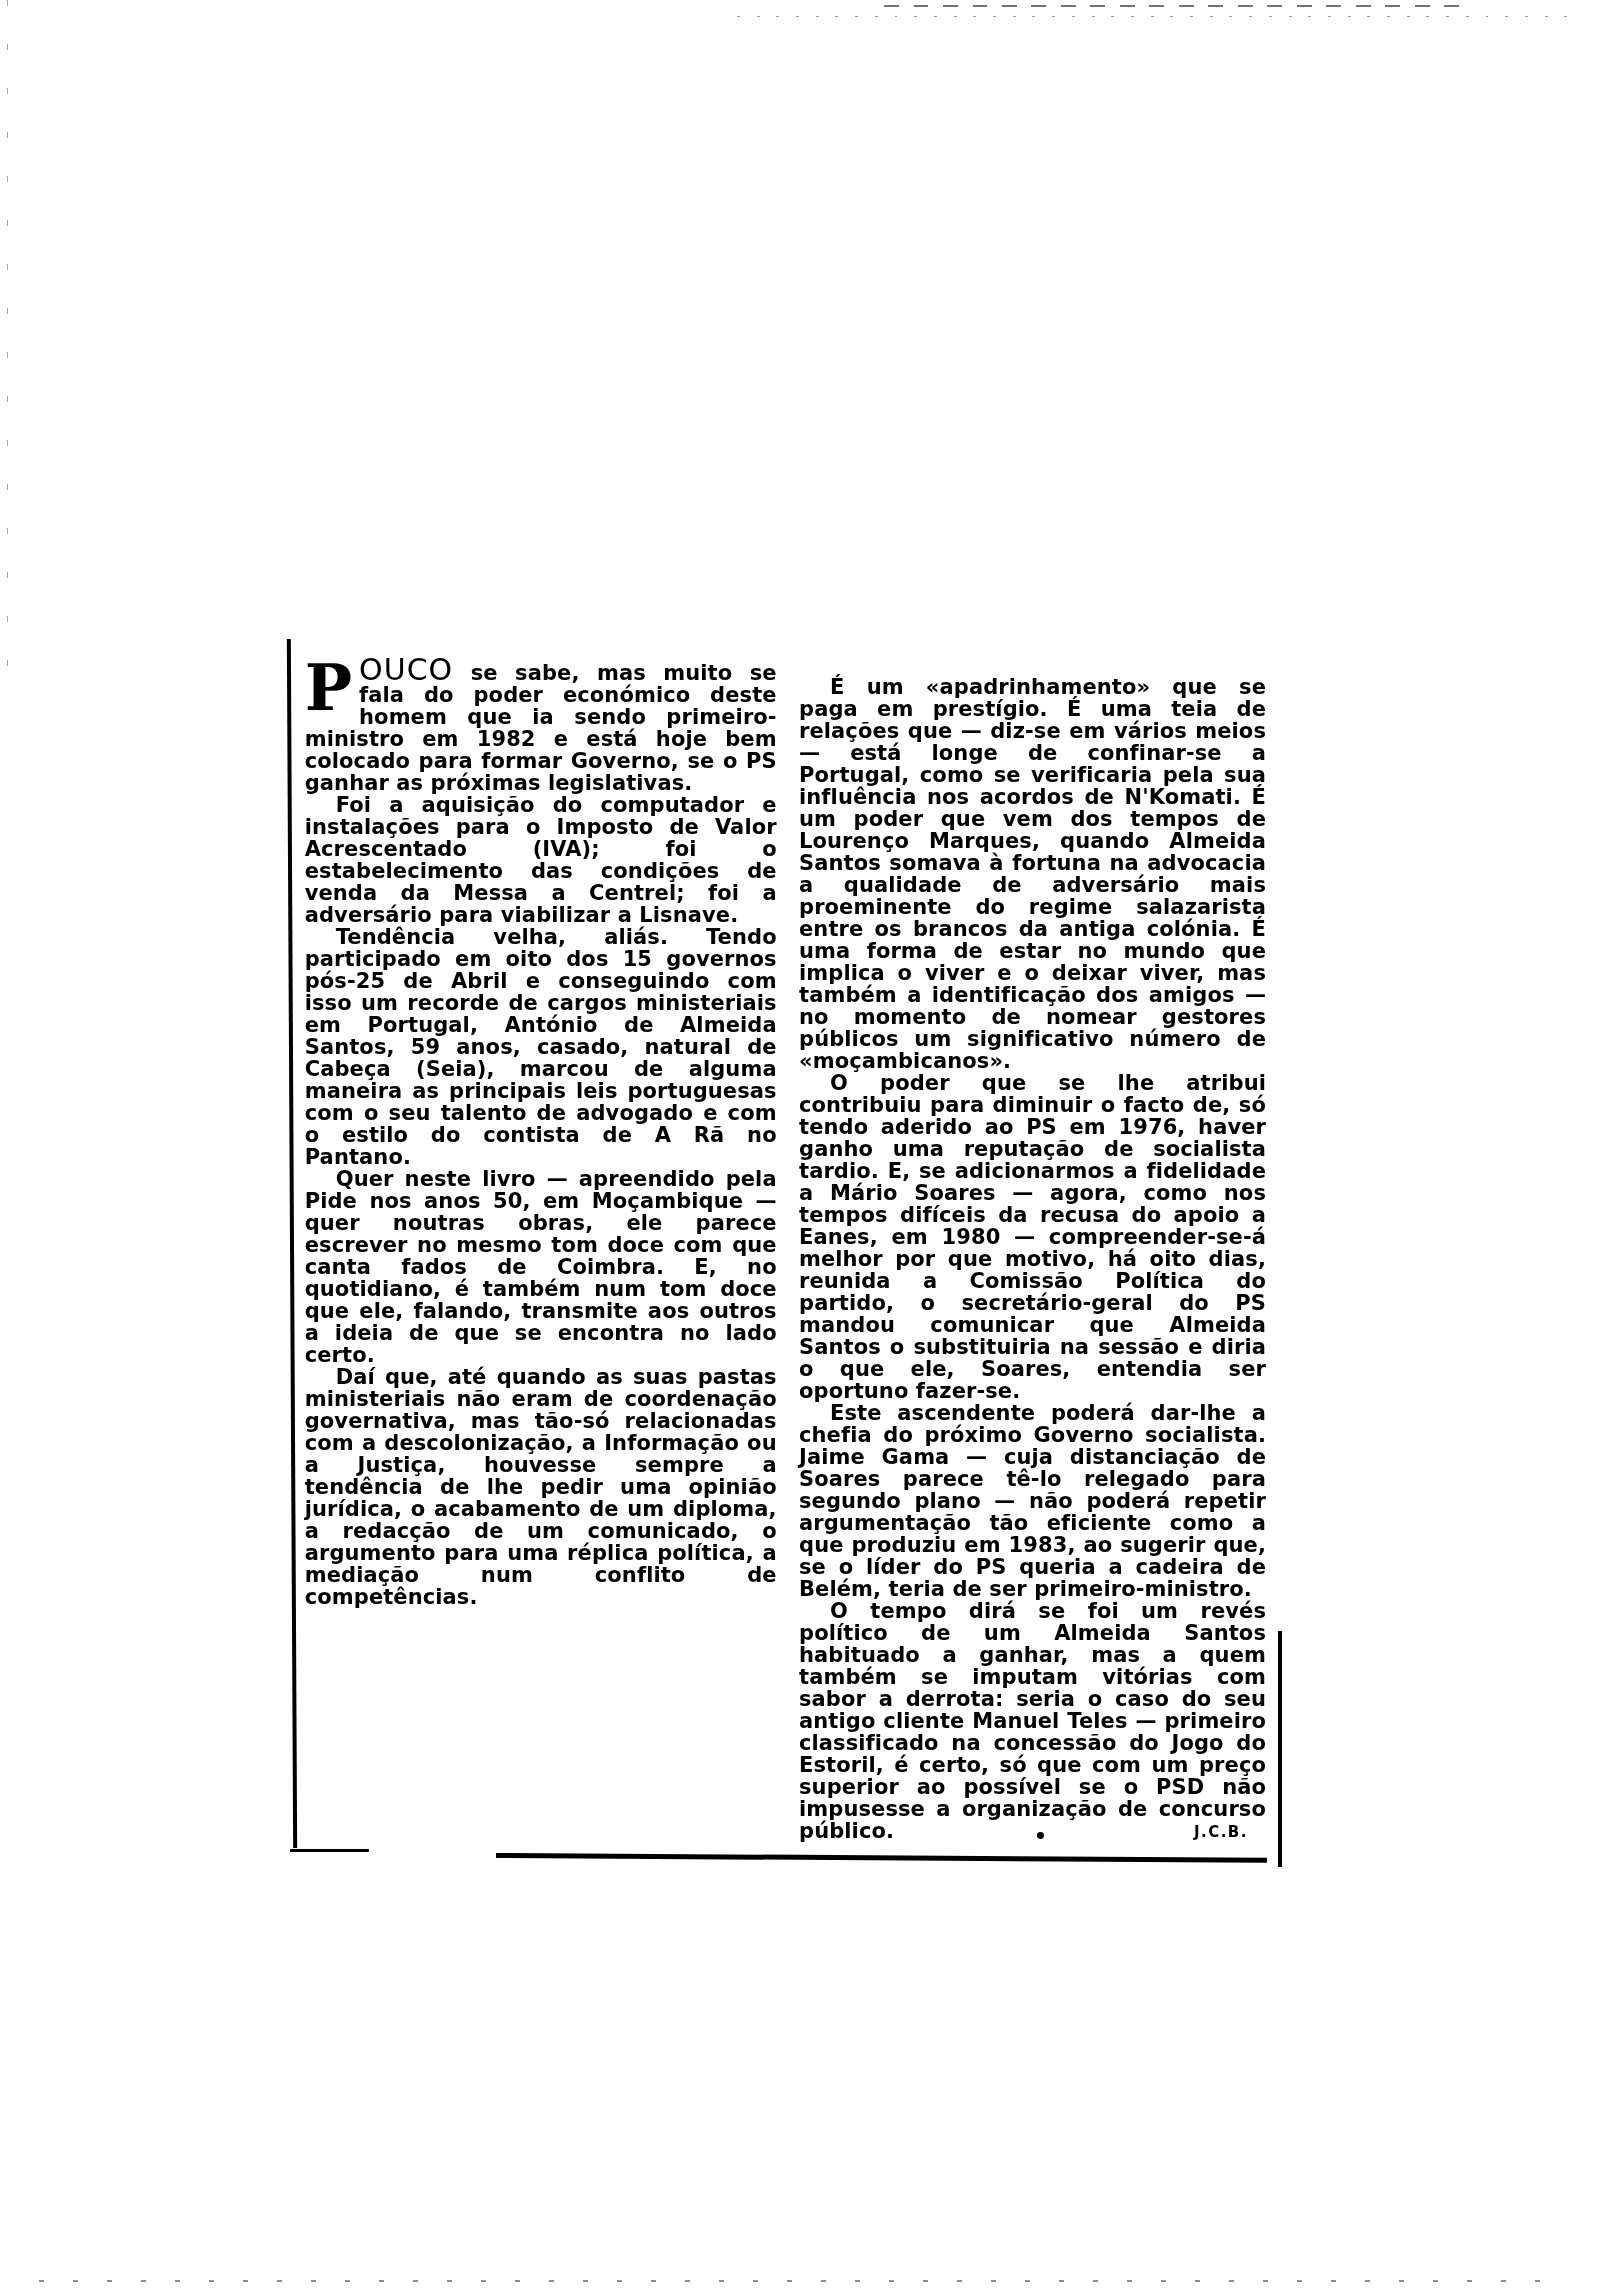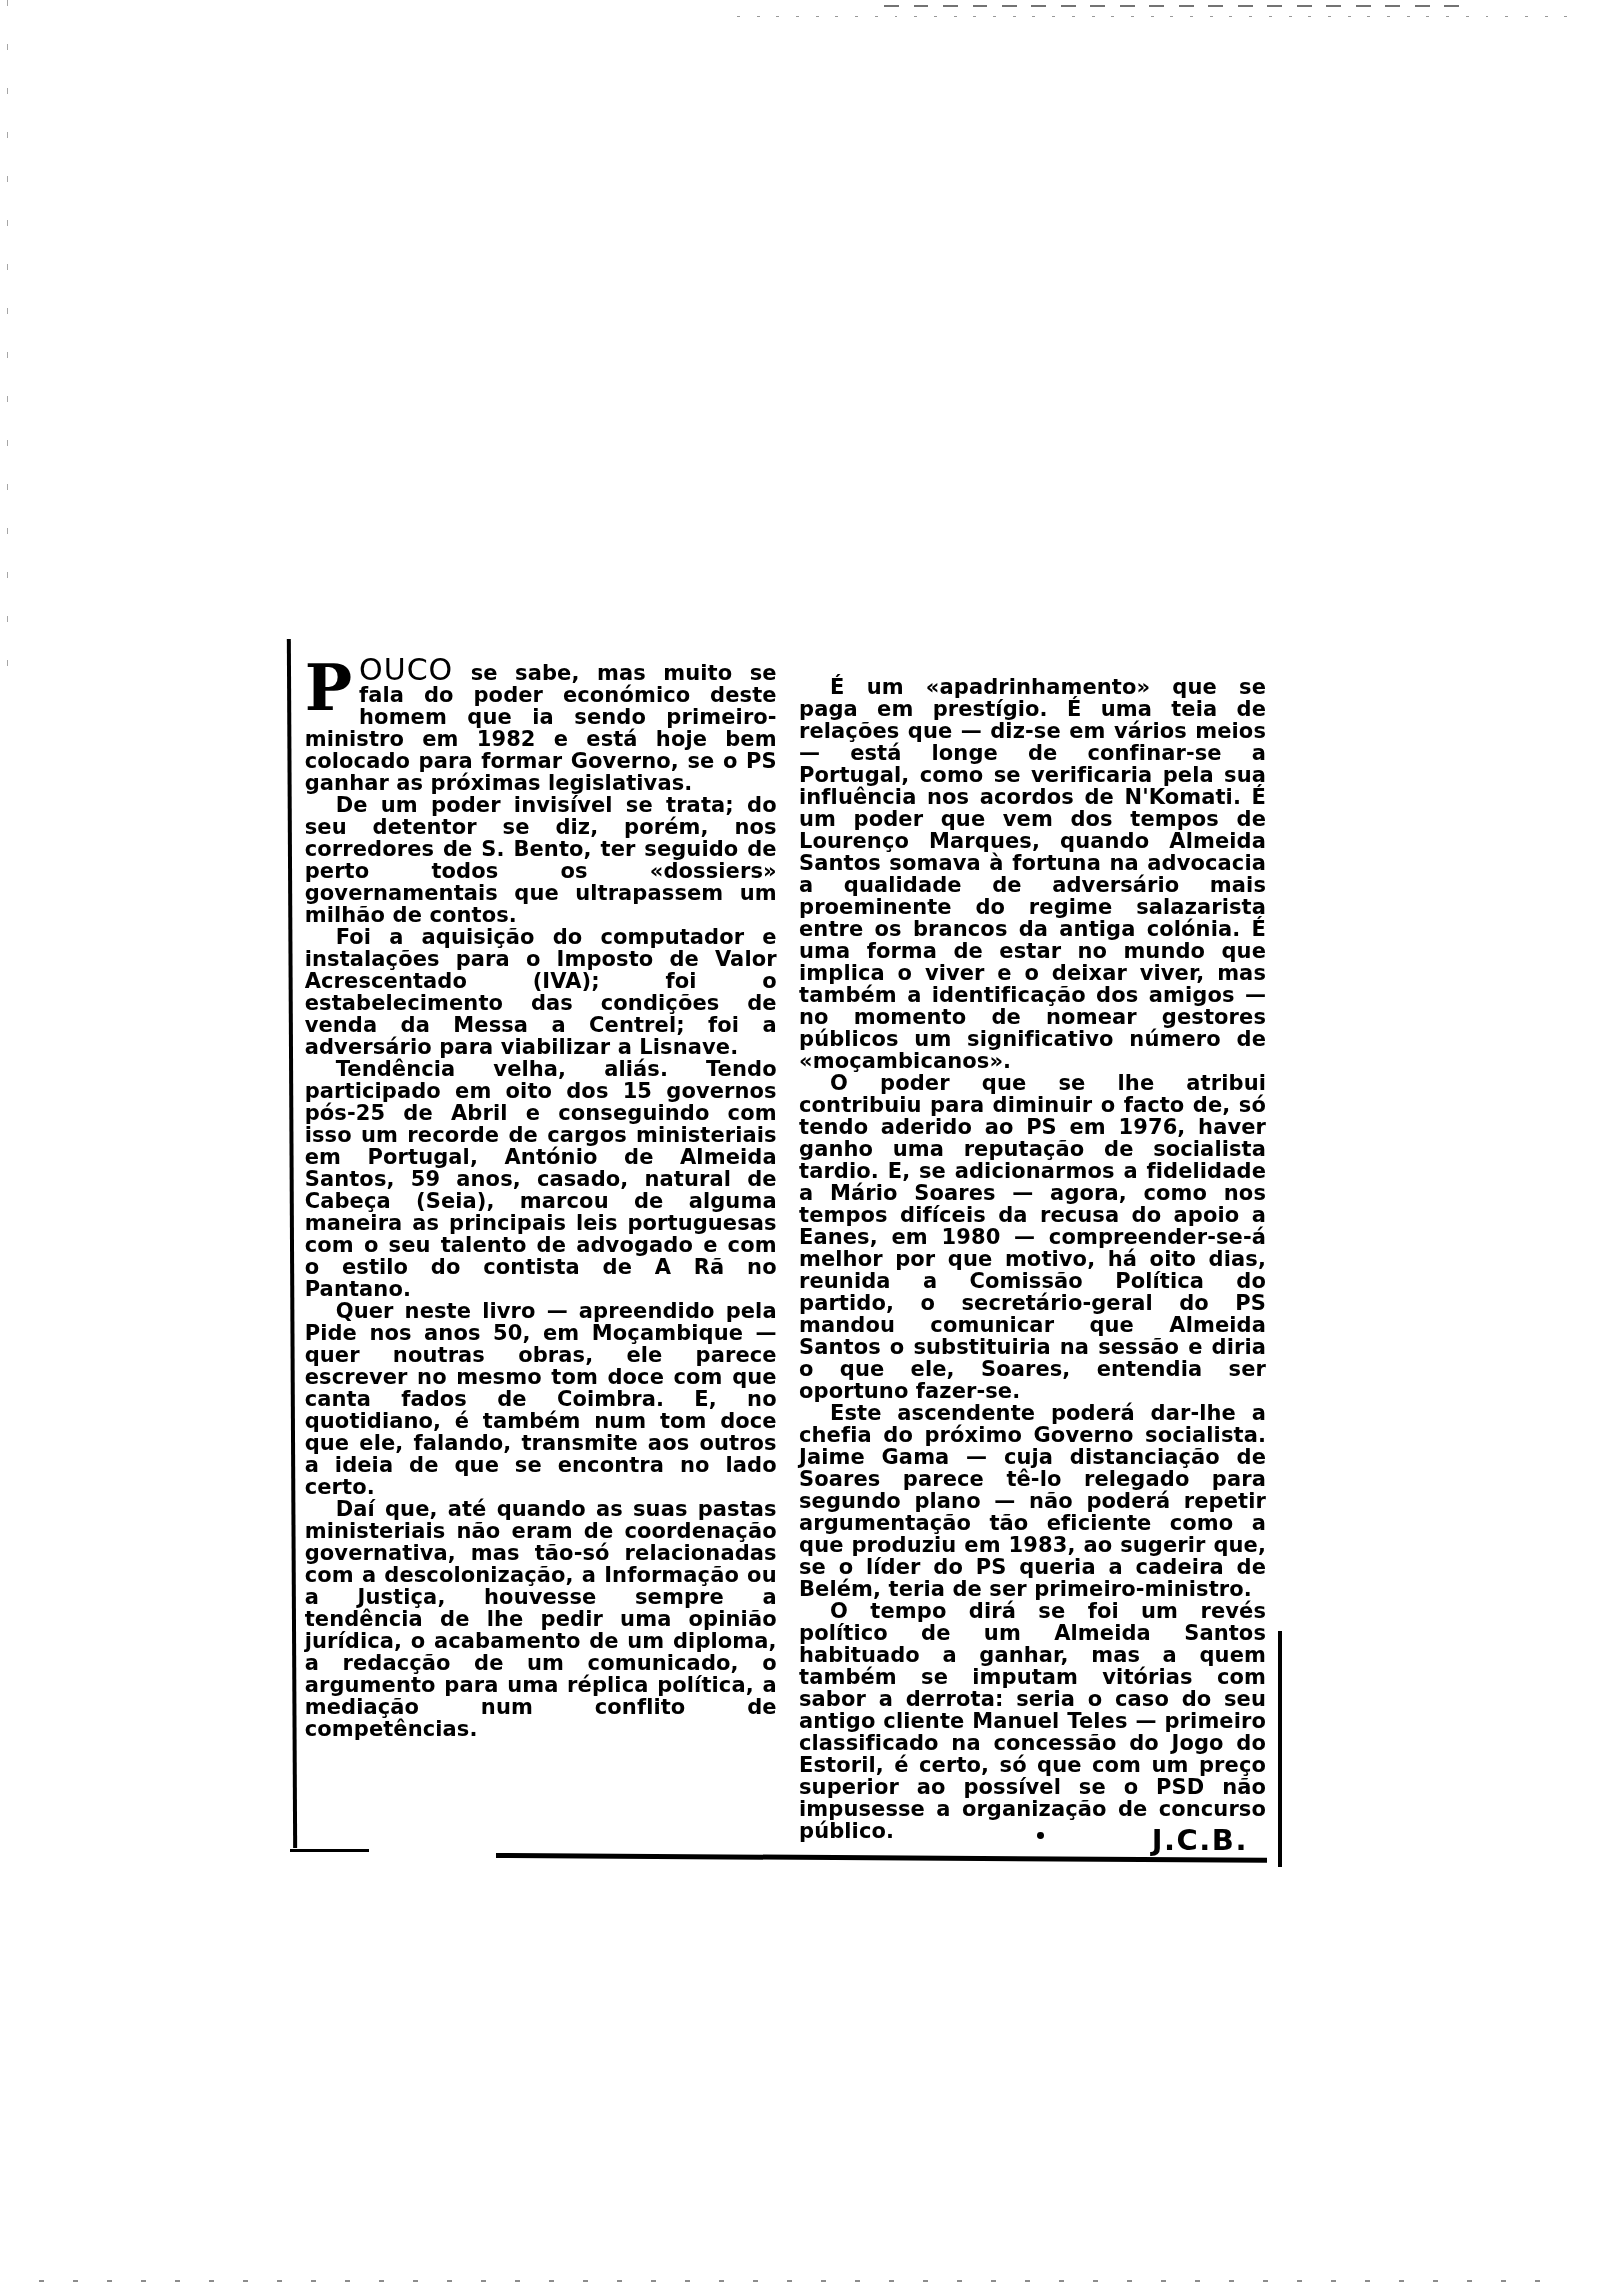--- a/index.html
+++ b/index.html
@@ -24,42 +24,41 @@
 
   .col { position: absolute; top: 0; font-weight: bold; font-size: 21px; line-height: 22px;
          text-align: justify; letter-spacing: 0.1px; }
   .col-left { left: 14.7px; width: 472px; top: 19.7px; }
   .col-right { left: 509px; width: 467px; top: 37px; }
   .col p { margin: 0; text-indent: 31px; hyphens: manual; }
   .col p.lead { text-indent: 0; }
   .dropcap { float: left; font-family: "DejaVu Serif", "Liberation Serif", serif; font-size: 63px;
              line-height: 53px; font-weight: bold; margin: 2.9px 6.9px 0 0; }
   .lead-caps { font-weight: normal; font-size: 30px; letter-spacing: 1px; }
-  .signature { position: absolute; right: 34px; top: 1184px; font-size: 29px; font-weight: bold; letter-spacing: 1.5px; }
+  .signature { position: absolute; right: 34px; top: 1184px; font-size: 15px; font-weight: bold; letter-spacing: 1.5px; }
   .sig-dot { position: absolute; left: 747px; top: 1193px; width: 6.9px; height: 6.9px; border-radius: 50%; background:#000; }
 </style>
 </head>
 <body>
 
 <div class="noise-top"></div>
 <div class="noise-top2"></div>
 <div class="left-edge-mark"></div>
 <div class="bottom-noise"></div>
 
 <div class="article">
   <div class="rule-left"></div>
   <div class="rule-right"></div>
   <div class="rule-bottom-short"></div>
   <div class="rule-bottom"></div>
 
   <div class="col col-left">
     <p class="lead">
       <span class="dropcap">P</span><span class="lead-caps">OUCO</span><span> se sabe, mas muito se fala do poder económico deste homem que ia sendo primeiro-ministro em 1982 e está hoje bem colocado para formar Governo, se o PS ganhar as próximas legislativas.</span>
     </p>
-    <p>De um poder invisível se trata; do seu detentor se diz, porém, nos corredores de S. Bento, ter seguido de perto todos os «dossiers» governamentais que ultrapassem um milhão de contos.</p>
     <p>Foi a aquisição do computador e instalações para o Imposto de Valor Acrescentado (IVA); foi o estabelecimento das condições de venda da Messa a Centrel; foi a adversário para viabilizar a Lisnave.</p>
     <p>Tendência velha, aliás. Tendo participado em oito dos 15 governos pós-25 de Abril e conseguindo com isso um recorde de cargos ministeriais em Portugal, António de Almeida Santos, 59 anos, casado, natural de Cabeça (Seia), marcou de alguma maneira as principais leis portuguesas com o seu talento de advogado e com o estilo do contista de A Rã no Pantano.</p>
     <p>Quer neste livro — apreendido pela Pide nos anos 50, em Moçambique — quer noutras obras, ele parece escrever no mesmo tom doce com que canta fados de Coimbra. E, no quotidiano, é também num tom doce que ele, falando, transmite aos outros a ideia de que se encontra no lado certo.</p>
     <p>Daí que, até quando as suas pastas ministeriais não eram de coordenação governativa, mas tão-só relacionadas com a descolonização, a Informação ou a Justiça, houvesse sempre a tendência de lhe pedir uma opinião jurídica, o acabamento de um diploma, a redacção de um comunicado, o argumento para uma réplica política, a mediação num conflito de competências.</p>
   </div>
 
   <div class="col col-right">
     <p>É um «apadrinhamento» que se paga em prestígio. É uma teia de relações que — diz-se em vários meios — está longe de confinar-se a Portugal, como se verificaria pela sua influência nos acordos de N'Komati. É um poder que vem dos tempos de Lourenço Marques, quando Almeida Santos somava à fortuna na advocacia a qualidade de adversário mais proeminente do regime salazarista entre os brancos da antiga colónia. É uma forma de estar no mundo que implica o viver e o deixar viver, mas também a identificação dos amigos — no momento de nomear gestores públicos um significativo número de «moçambicanos».</p>
     <p>O poder que se lhe atribui contribuiu para diminuir o facto de, só tendo aderido ao PS em 1976, haver ganho uma reputação de socialista tardio. E, se adicionarmos a fidelidade a Mário Soares — agora, como nos tempos difíceis da recusa do apoio a Eanes, em 1980 — compreender-se-á melhor por que motivo, há oito dias, reunida a Comissão Política do partido, o secretário-geral do PS mandou comunicar que Almeida Santos o substituiria na sessão e diria o que ele, Soares, entendia ser oportuno fazer-se.</p>
     <p>Este ascendente poderá dar-lhe a chefia do próximo Governo socialista. Jaime Gama — cuja distanciação de Soares parece tê-lo relegado para segundo plano — não poderá repetir argumentação tão eficiente como a que produziu em 1983, ao sugerir que, se o líder do PS queria a cadeira de Belém, teria de ser primeiro-ministro.</p>

